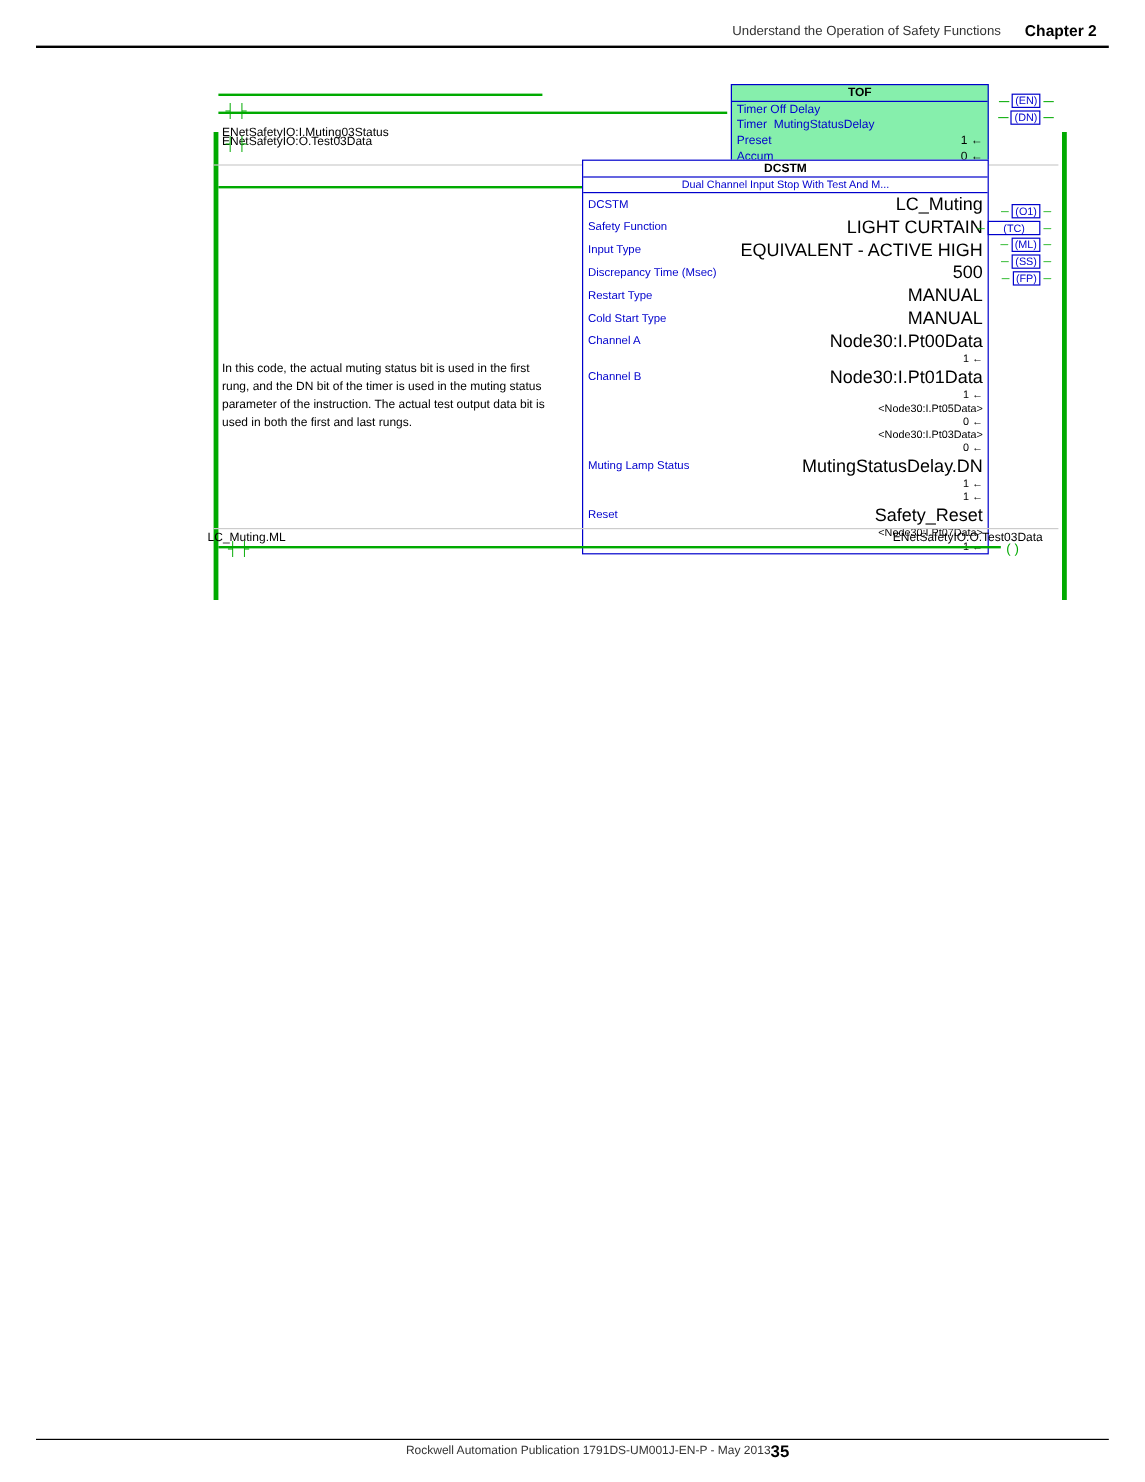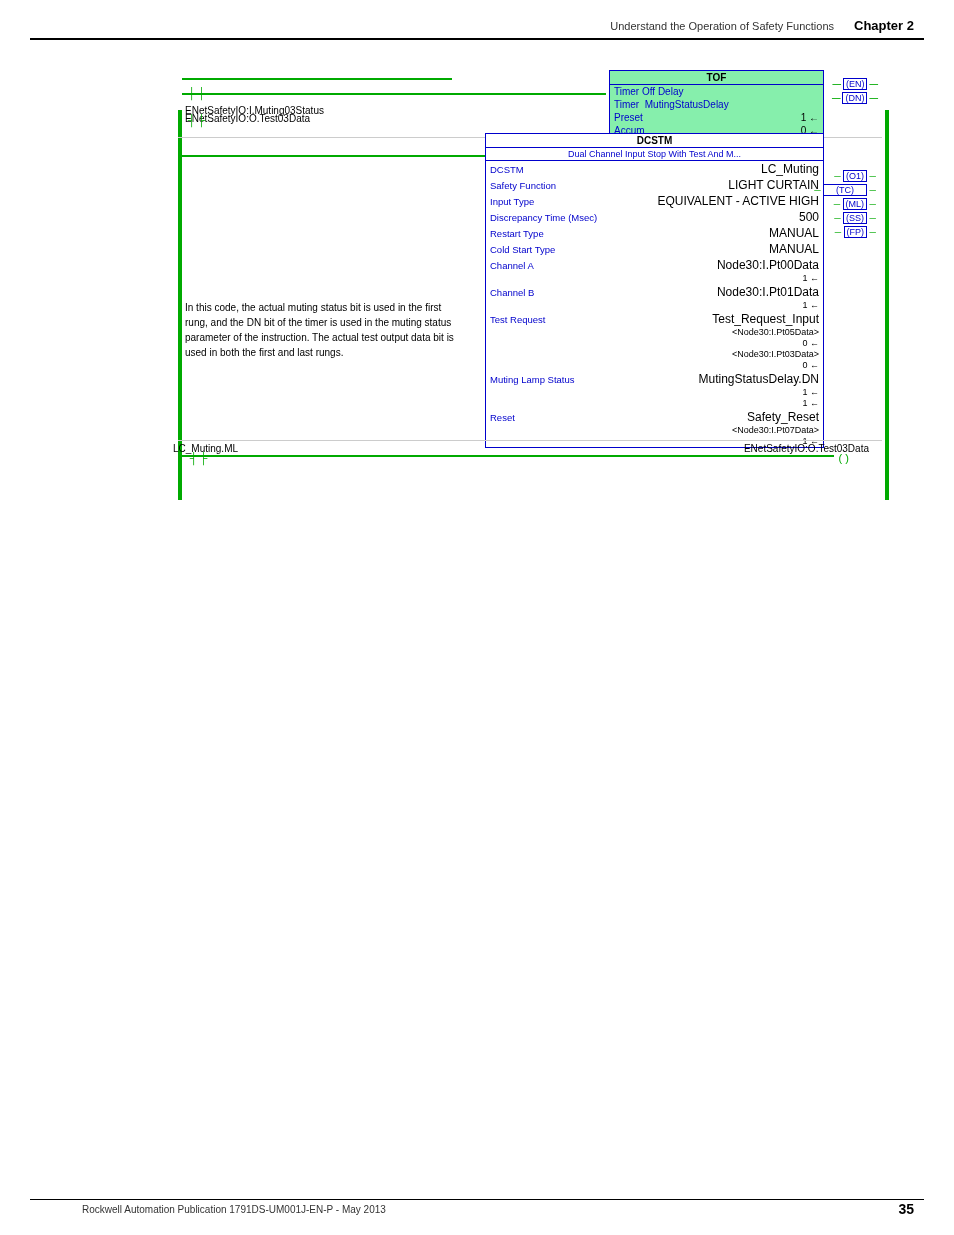--- a/index.html
+++ b/index.html
@@ -44,21 +44,21 @@
       background: #000;
     }
 
     
     .page-footer {
       position: absolute;
       bottom: 18px;
       left: 0;
       right: 0;
       display: flex;
-      justify-content: space-between;
+      justify-content: center;
       padding: 0 40px;
       align-items: center;
       margin-left: 42px;
     }
     .footer-pub {
       font-size: 10px;
       color: #333;
     }
     .footer-page {
       font-size: 14px;
@@ -171,21 +171,21 @@
       align-items: center;
     }
     .dcstm-row-sub {
       display: flex;
       padding: 0px 4px 1px 4px;
       justify-content: flex-end;
       font-size: 9px;
       color: #000;
     }
     .dcstm-label { color: #0000cc; white-space: nowrap; }
-    .dcstm-value { color: #000; text-align: center; font-size: 12px; }
+    .dcstm-value { color: #000; text-align: center; font-size: 15px; }
 
     
     .desc-text {
       position: absolute;
       top: 245px;
       left: 155px;
       width: 280px;
       font-size: 10px;
       line-height: 1.5;
       color: #000;
@@ -295,24 +295,20 @@
     <div class="dcstm-row-sub">
       <span>1 ←</span>
     </div>
     <div class="dcstm-row">
       <span class="dcstm-label">Channel B</span>
       <span class="dcstm-value">Node30:I.Pt01Data</span>
     </div>
     <div class="dcstm-row-sub">
       <span>1 ←</span>
     </div>
-    <div class="dcstm-row">
-      <span class="dcstm-label">Test Request</span>
-      <span class="dcstm-value">Test_Request_Input</span>
-    </div>
     <div class="dcstm-row-sub">
       <span>&lt;Node30:I.Pt05Data&gt;</span>
     </div>
     <div class="dcstm-row-sub">
       <span>0 ←</span>
     </div>
     <div class="dcstm-row-sub">
       <span>&lt;Node30:I.Pt03Data&gt;</span>
     </div>
     <div class="dcstm-row-sub">

